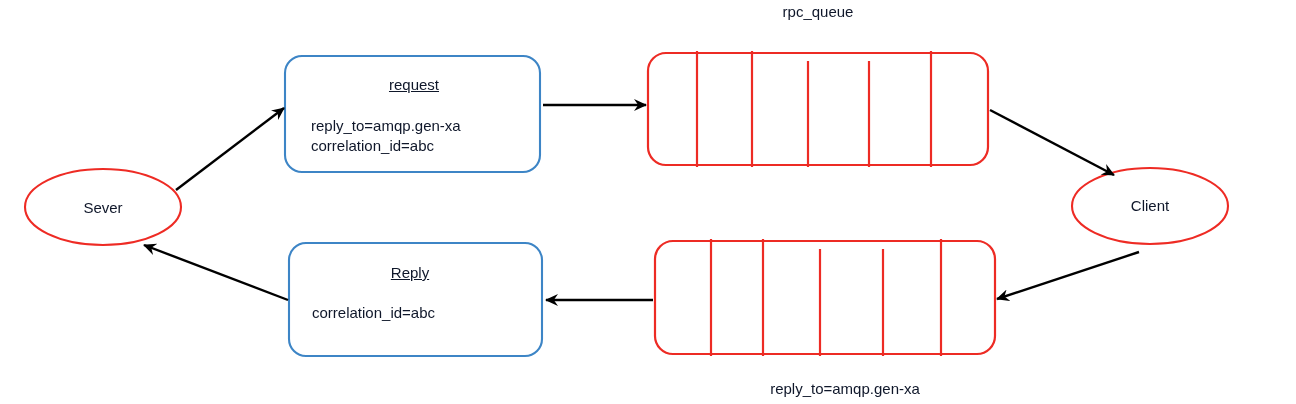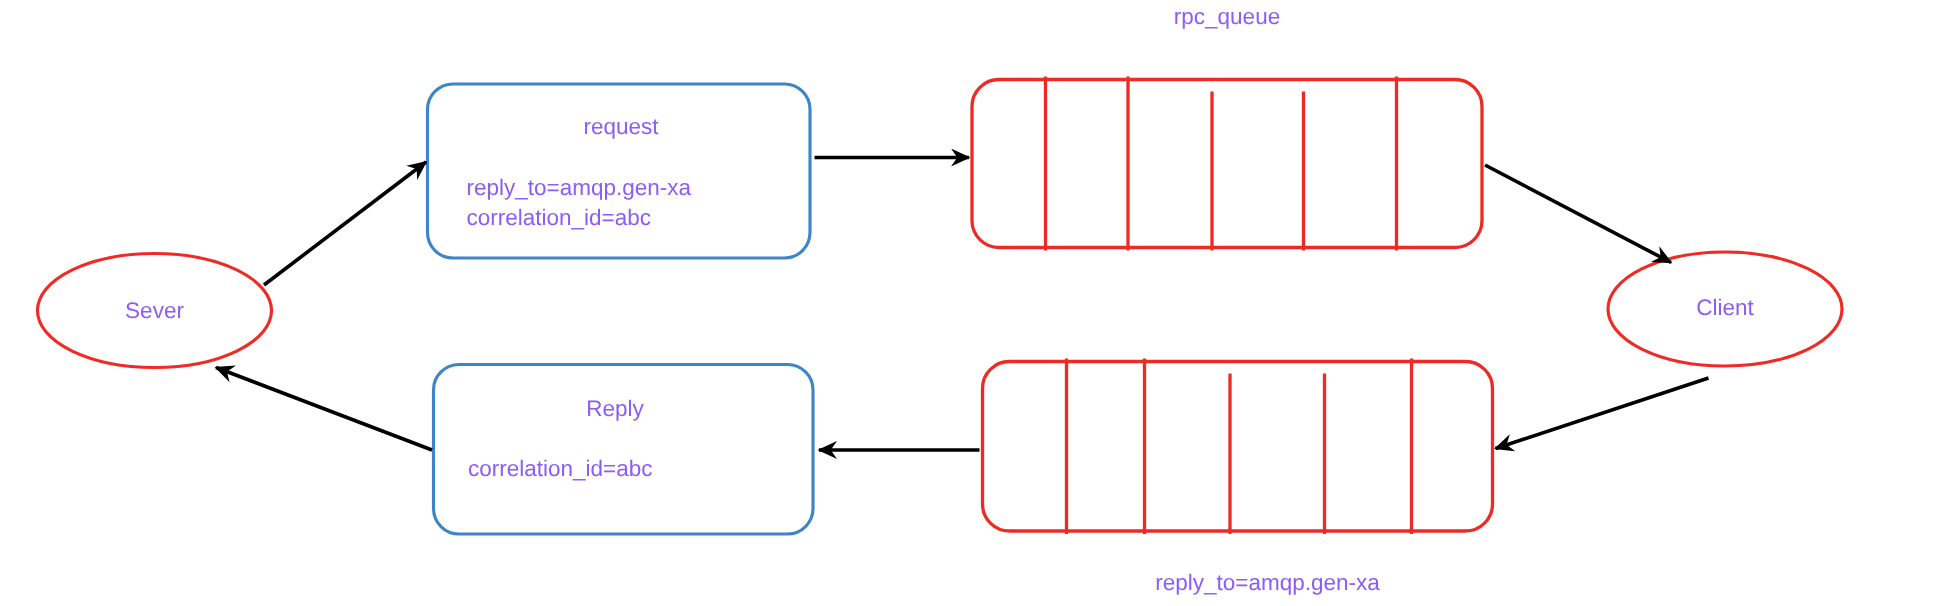--- a/index.html
+++ b/index.html
@@ -19,32 +19,33 @@
   }
   #canvas svg.layer {
     position: absolute;
     top: 0;
     left: 0;
     width: 1296px;
     height: 404px;
   }
   .lbl {
     position: absolute;
-    color: #8b5cf6;
+    color: #0f172a;
     font-size: 15px;
     line-height: 19px;
     white-space: pre;
     font-family: "Liberation Sans", sans-serif;
   }
   .lbl.center {
     text-align: center;
     transform: translateX(-50%);
   }
   .node-title {
     font-size: 15px;
+    text-decoration: underline;
   }
   .node-prop {
     font-size: 15px;
   }
   .caption {
     font-size: 15px;
   }
 </style>
 </head>
 <body>

